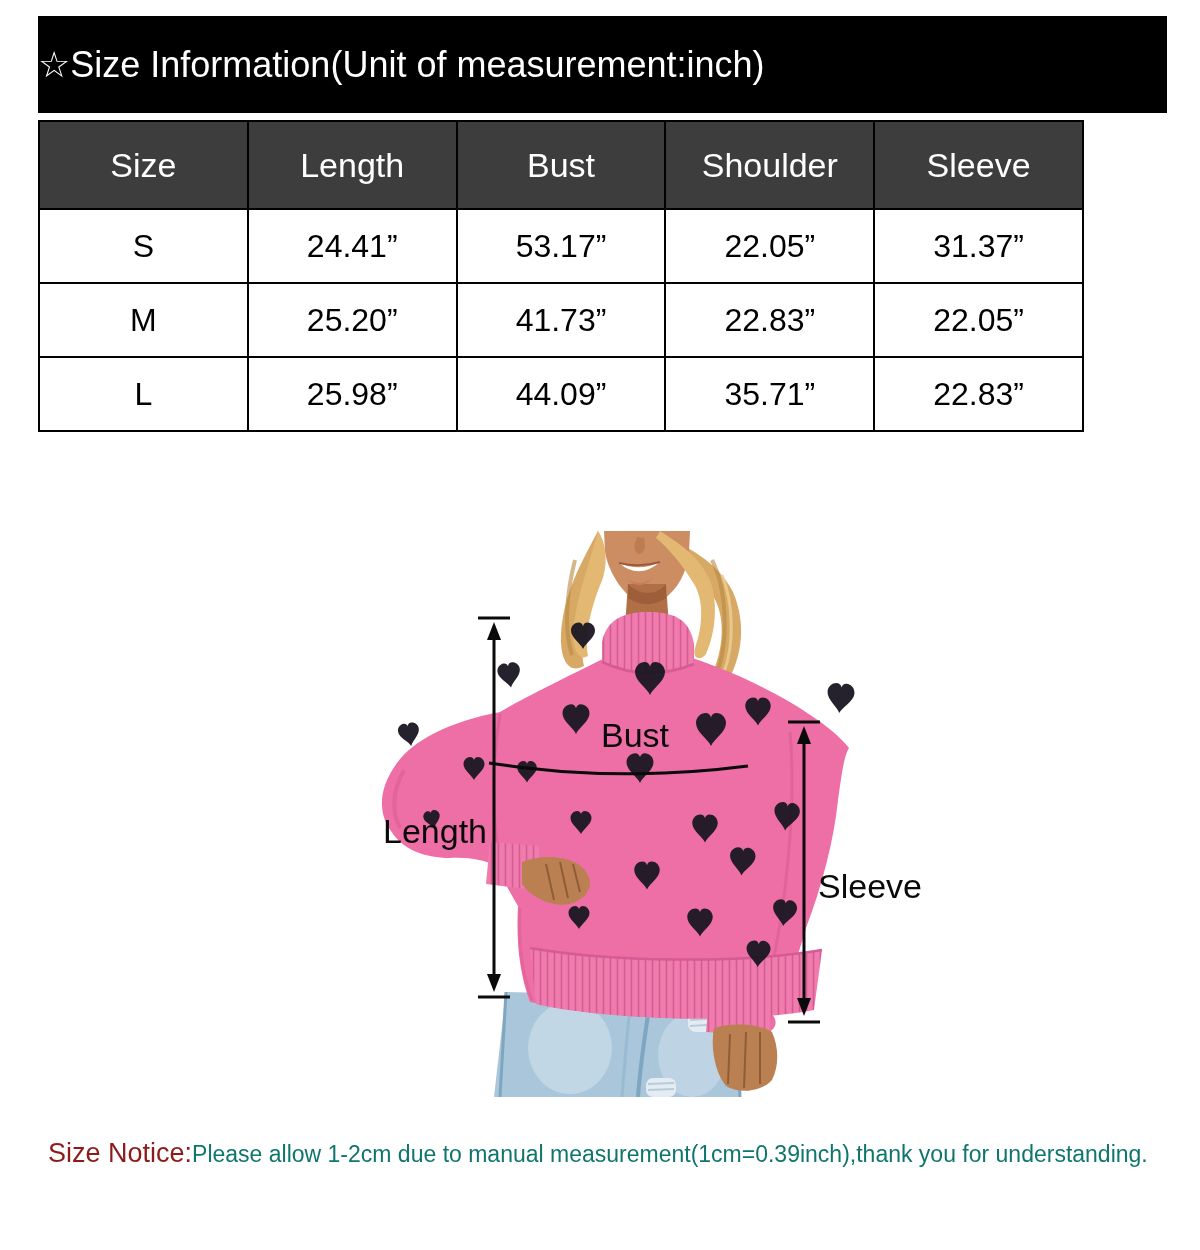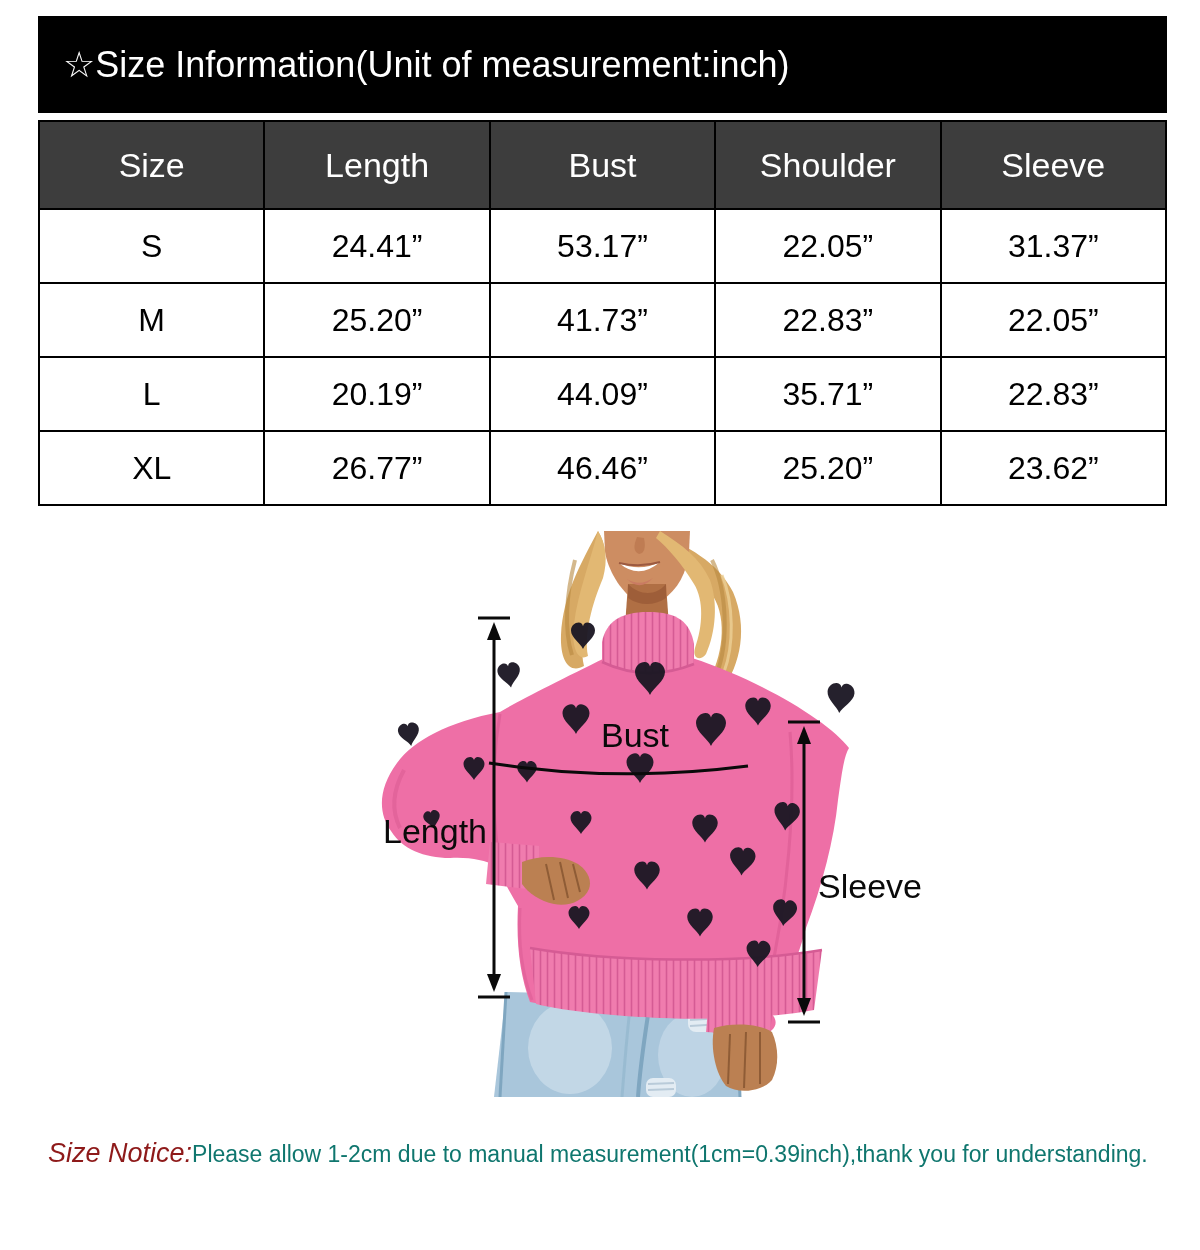--- a/index.html
+++ b/index.html
@@ -10,39 +10,39 @@
     --heart-black:#1c1824;
     --jeans-blue:#a9c6db;
   }
   html,body{margin:0;padding:0;background:#ffffff;}
   #page{position:relative;width:1200px;height:1250px;background:#ffffff;overflow:hidden;
         font-family:"Liberation Sans",sans-serif;}
 
   
   .title-bar{position:absolute;left:38px;top:16px;width:1129px;height:97px;
              background:var(--title-bar-bg);display:flex;align-items:center;}
-  .title-bar span{color:#ffffff;font-size:36px;padding-left:25px;letter-spacing:0px;}
-
-  
-  table.size-table{position:absolute;left:38px;top:120px;width:1129px;
+  .title-bar span{color:#ffffff;font-size:36px;letter-spacing:0px;}
+
+  
+  table.size-table{position:absolute;left:38px;top:120px;width:1046px;
                    border-collapse:collapse;table-layout:fixed;text-align:center;}
   table.size-table th{background:var(--header-bg);color:#ffffff;font-size:34px;font-weight:normal;
                       height:84px;border:2px solid #000000;}
   table.size-table td{background:#ffffff;color:#000000;font-size:32px;height:70px;
                       border:2px solid #000000;}
 
   
   svg.figure{position:absolute;left:300px;top:515px;}
   .meas-label{font-family:"Liberation Sans",sans-serif;font-size:34px;fill:#0a0a0a;}
   .meas-line{stroke:#0a0a0a;stroke-width:3;fill:none;}
   .meas-head{fill:#0a0a0a;}
 
   
   .notice{position:absolute;left:48px;white-space:nowrap;}
-  .notice .label{color:var(--notice-red);font-size:27px;font-style:italic;}
+  .notice .label{color:var(--notice-red);font-size:27px;}
   .notice .text{color:#0f766e;font-size:23px;}
   .notice-1{top:1138px;}
   .notice-2{top:1193px;}
 </style>
 </head>
 <body>
 
 <div id="page">
 
   <div class="title-bar">
@@ -69,31 +69,24 @@
       </tr>
       <tr>
         <td>M</td>
         <td>25.20”</td>
         <td>41.73”</td>
         <td>22.83”</td>
         <td>22.05”</td>
       </tr>
       <tr>
         <td>L</td>
-        <td>20.19”</td>
+        <td>25.98”</td>
         <td>44.09”</td>
         <td>35.71”</td>
         <td>22.83”</td>
-      </tr>
-      <tr>
-        <td>XL</td>
-        <td>26.77”</td>
-        <td>46.46”</td>
-        <td>25.20”</td>
-        <td>23.62”</td>
       </tr>
     </tbody>
   </table>
 
   <svg class="figure" width="630" height="600" viewBox="300 515 630 600" xmlns="http://www.w3.org/2000/svg">
     <defs>
       <path id="heartShape" d="M0,10 C-3,3 -15,-4 -15,-13 C-15,-19 -10,-23 -5.5,-23 C-2.5,-23 -0.5,-21 0,-18.5 C0.5,-21 2.5,-23 5.5,-23 C10,-23 15,-19 15,-13 C15,-4 3,3 0,10 Z"></path>
       <pattern id="rib" width="7" height="10" patternUnits="userSpaceOnUse">
         <rect width="7" height="10" fill="#f07cae"></rect>
         <line x1="1.5" y1="0" x2="1.5" y2="10" stroke="#d55b94" stroke-width="1.6"></line>

